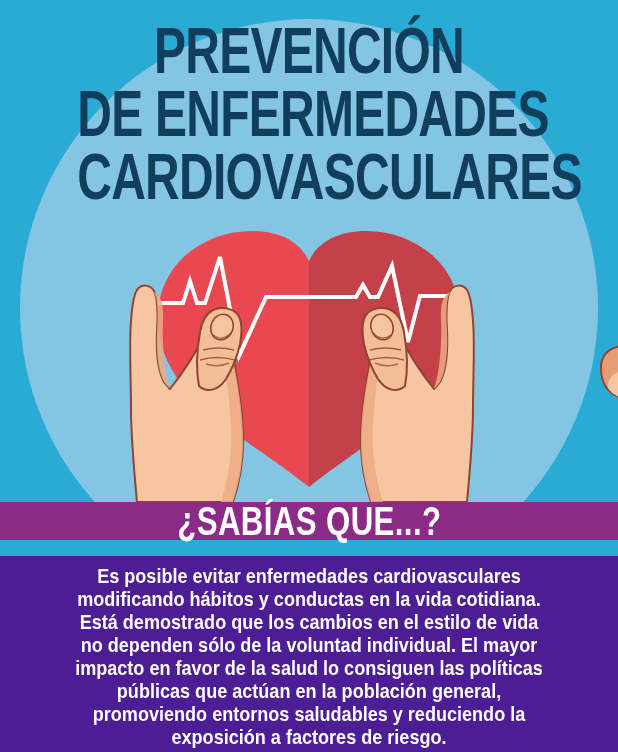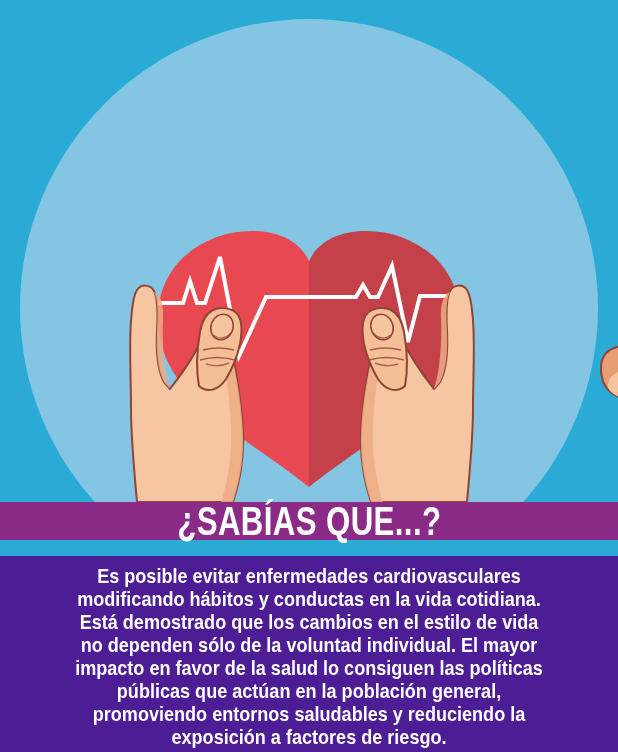--- a/index.html
+++ b/index.html
@@ -67,20 +67,25 @@
       </g>
 
       <use href="#hand-shape" transform="translate(604,0) scale(-1,1)"></use>
 
       <g>
         <path d="M622,346 C608,348 601,356 601,368 C601,383 608,394 622,398 Z" fill="#E89C73" stroke="#8F4434" stroke-width="2"></path>
         <path d="M622,371 C612,373 607,380 608,388 C611,393 616,396 622,398 Z" fill="#F6C5A0"></path>
       </g>
     </svg>
 
+    <div class="title">
+      <span class="title-line">PREVENCIÓN</span>
+      <span class="title-line">DE ENFERMEDADES</span>
+      <span class="title-line">CARDIOVASCULARES</span>
+    </div>
   </div>
 
   <div class="banner">
     <span class="banner-text">¿SABÍAS QUE...?</span>
   </div>
 
   <div class="body-section">
     <div class="body-lines">
       <div class="body-line">Es posible evitar enfermedades cardiovasculares</div>
       <div class="body-line">modificando hábitos y conductas en la vida cotidiana.</div>

